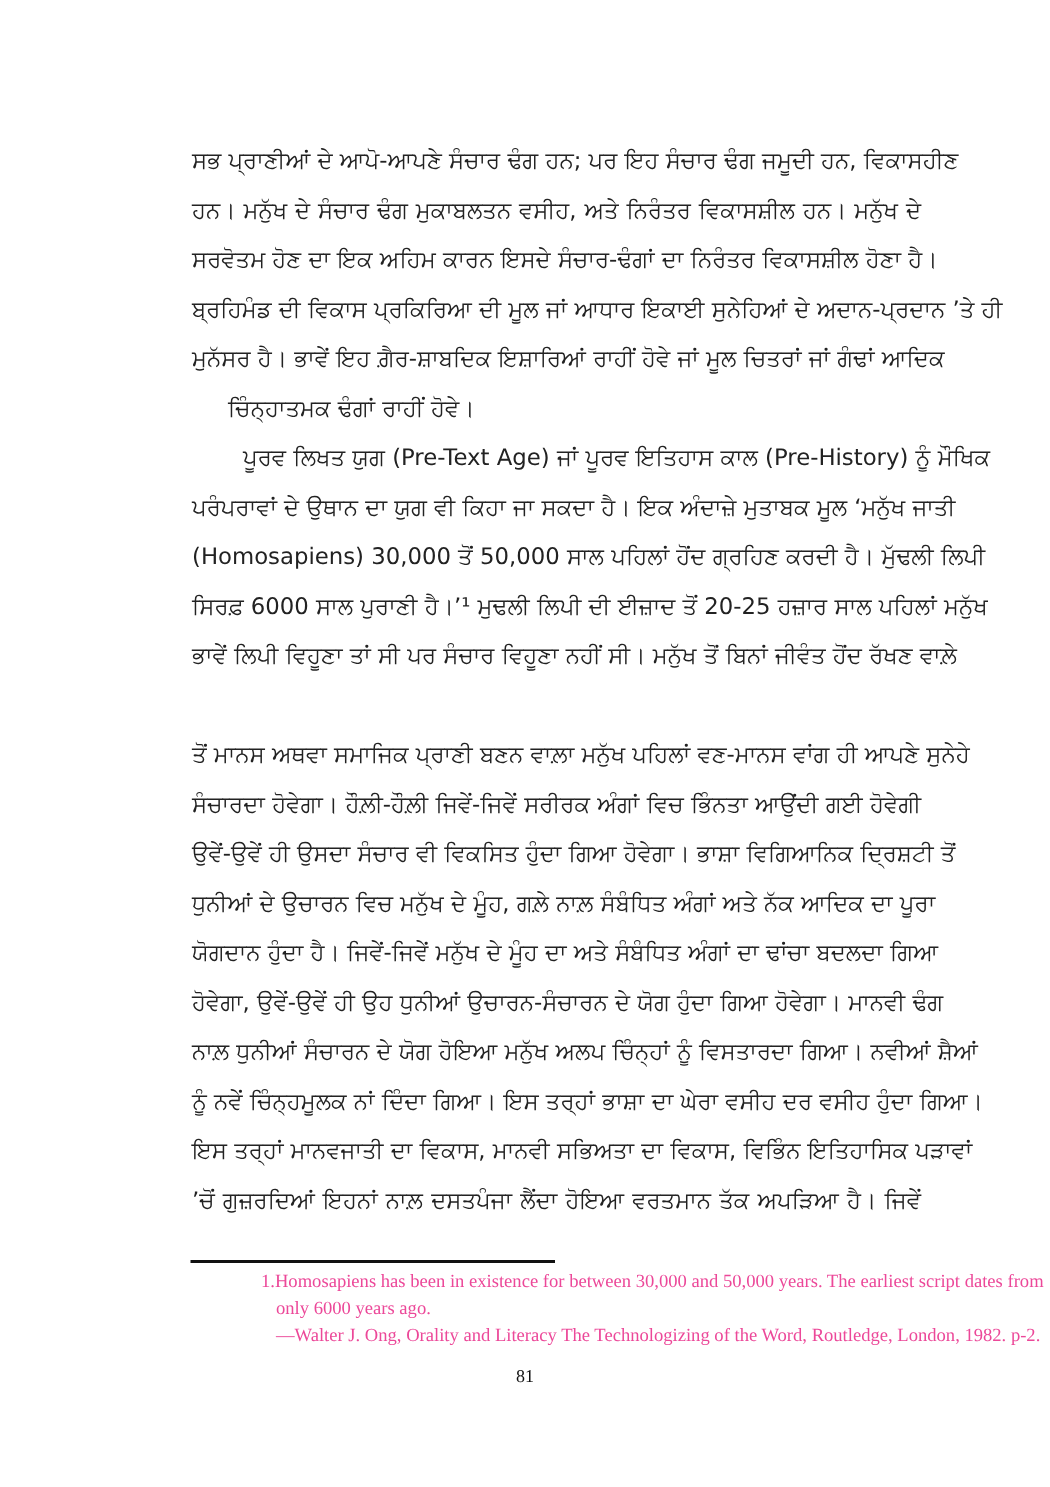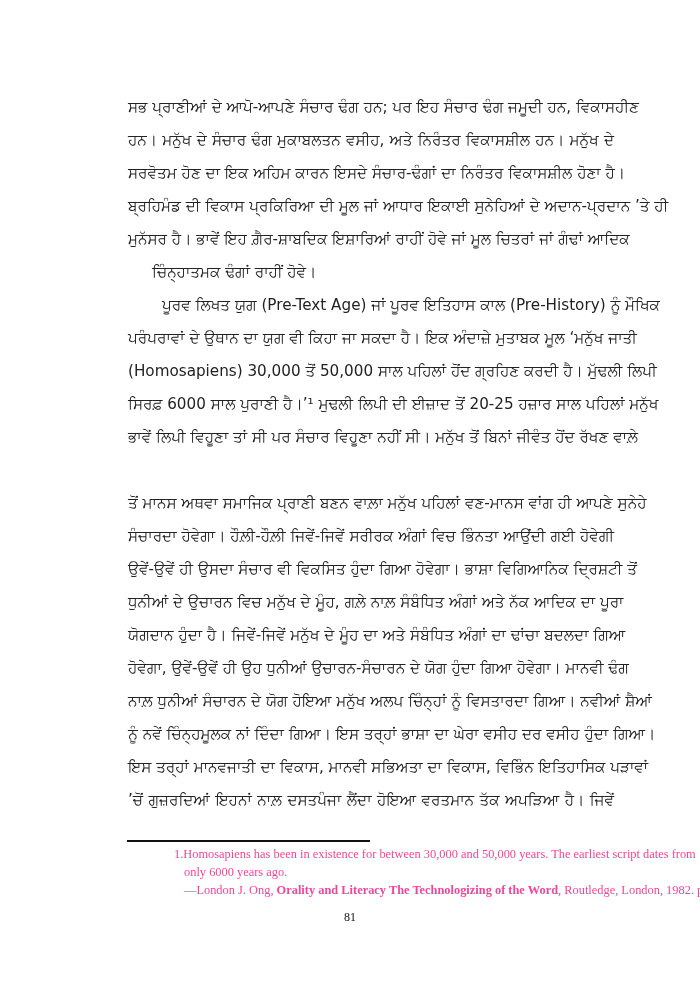--- a/index.html
+++ b/index.html
@@ -13,21 +13,21 @@
     }
     .line.indent { left: 162px; width: 452px; }
     .line.last { text-align-last: left; margin-left: 24px; }
     .rule { position: absolute; left: 127px; top: 840px; width: 243px; height: 2px; background: #111; }
     .fn {
       position: absolute; left: 127px; width: 490px;
       font-family: "Liberation Serif", serif; font-size: 12.4px; line-height: 17px;
       white-space: nowrap; color: #ec4899; margin-left: 47px;
     }
     .fn.cont { left: 137px; }
-    .fn b { font-weight: bold; }
+    .fn b { font-weight: normal; }
     .pagenum {
       position: absolute; left: 0; width: 700px; top: 910px; text-align: center;
       font-family: "Liberation Serif", serif; font-size: 12px; color: #111;
     }
   </style>
 </head>
 <body>
 
 <div class="page">
 
@@ -51,16 +51,16 @@
   <div class="line" style="top:652px">ਹੋਵੇਗਾ, ਉਵੇਂ-ਉਵੇਂ ਹੀ ਉਹ ਧੁਨੀਆਂ ਉਚਾਰਨ-ਸੰਚਾਰਨ ਦੇ ਯੋਗ ਹੁੰਦਾ ਗਿਆ ਹੋਵੇਗਾ। ਮਾਨਵੀ ਢੰਗ</div>
   <div class="line" style="top:685px">ਨਾਲ਼ ਧੁਨੀਆਂ ਸੰਚਾਰਨ ਦੇ ਯੋਗ ਹੋਇਆ ਮਨੁੱਖ ਅਲਪ ਚਿੰਨ੍ਹਾਂ ਨੂੰ ਵਿਸਤਾਰਦਾ ਗਿਆ। ਨਵੀਆਂ ਸ਼ੈਆਂ</div>
   <div class="line" style="top:718px">ਨੂੰ ਨਵੇਂ ਚਿੰਨ੍ਹਮੂਲਕ ਨਾਂ ਦਿੰਦਾ ਗਿਆ। ਇਸ ਤਰ੍ਹਾਂ ਭਾਸ਼ਾ ਦਾ ਘੇਰਾ ਵਸੀਹ ਦਰ ਵਸੀਹ ਹੁੰਦਾ ਗਿਆ।</div>
   <div class="line" style="top:751px">ਇਸ ਤਰ੍ਹਾਂ ਮਾਨਵਜਾਤੀ ਦਾ ਵਿਕਾਸ, ਮਾਨਵੀ ਸਭਿਅਤਾ ਦਾ ਵਿਕਾਸ, ਵਿਭਿੰਨ ਇਤਿਹਾਸਿਕ ਪੜਾਵਾਂ</div>
   <div class="line" style="top:784px">’ਚੋਂ ਗੁਜ਼ਰਦਿਆਂ ਇਹਨਾਂ ਨਾਲ਼ ਦਸਤਪੰਜਾ ਲੈਂਦਾ ਹੋਇਆ ਵਰਤਮਾਨ ਤੱਕ ਅਪੜਿਆ ਹੈ। ਜਿਵੇਂ</div>
 
   <div class="rule"></div>
 
   <div class="fn" style="top:846px">1.Homosapiens has been in existence for between 30,000 and 50,000 years. The earliest script dates from</div>
   <div class="fn cont" style="top:864px">only 6000 years ago.</div>
-  <div class="fn cont" style="top:882px"><span>—London J. Ong, </span><b>Orality and Literacy The Technologizing of the Word</b><span>, Routledge, London, 1982. p-2.</span></div>
+  <div class="fn cont" style="top:882px"><span>—Walter J. Ong, </span><b>Orality and Literacy The Technologizing of the Word</b><span>, Routledge, London, 1982. p-2.</span></div>
 
   <div class="pagenum">81</div>
 </div>
 
 </body></html>

